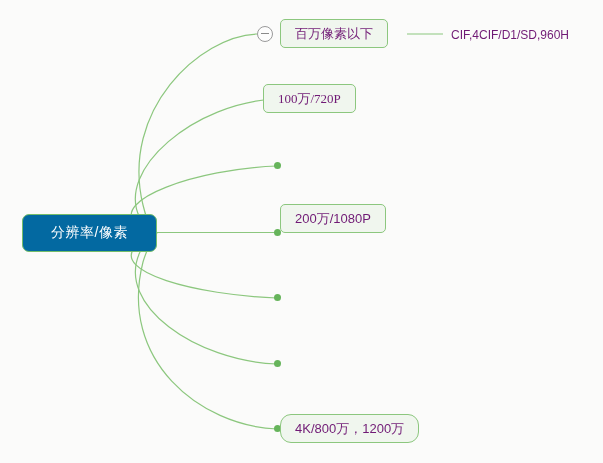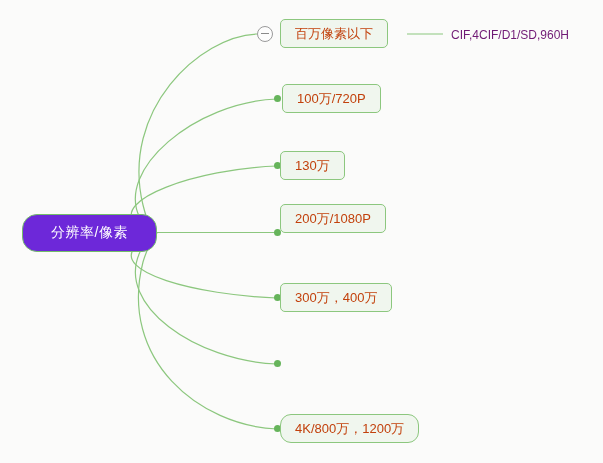--- a/index.html
+++ b/index.html
@@ -26,42 +26,42 @@
     width: 603px;
     height: 463px;
     pointer-events: none;
   }
   .root-node {
     position: absolute;
     left: 22px;
     top: 214px;
     width: 135px;
     height: 38px;
-    background: #6d28d9;
+    background: #0369a1;
     border: 1px solid #74bd6a;
-    border-radius: 15px;
+    border-radius: 7px;
     box-sizing: border-box;
     display: flex;
     align-items: center;
     justify-content: center;
     color: #ffffff;
     font-size: 14px;
     letter-spacing: 0.5px;
     white-space: nowrap;
   }
   .child-node {
     position: absolute;
     height: 29px;
     background: #f0f6ee;
     border: 1px solid #8cc77e;
     border-radius: 5px;
     box-sizing: border-box;
     display: flex;
     align-items: center;
-    color: #c2410c;
+    color: #701a75;
     font-size: 13px;
     padding: 0 14px;
     white-space: nowrap;
   }
   .leaf-text {
     position: absolute;
     color: #701a75;
     font-size: 12px;
     white-space: nowrap;
     line-height: 1;
@@ -117,38 +117,32 @@
 
   <div class="collapse-toggle" style="left:257px; top:26px;"></div>
 
   <div class="child-node" style="left:280px; top:19px;">
     <span>百万像素以下</span>
   </div>
 
   <div class="leaf-text" style="left:451px; top:29px;">CIF,4CIF/D1/SD,960H</div>
 
   <div class="node-dot" style="left:274px; top:95px;"></div>
-  <div class="child-node" style="left:282px; top:84px;">
+  <div class="child-node" style="left:263px; top:84px;font-family:Liberation Serif, serif;">
     <span>100万/720P</span>
   </div>
 
   <div class="node-dot" style="left:274px; top:162px;"></div>
-  <div class="child-node" style="left:280px; top:151px;">
-    <span>130万</span>
-  </div>
 
   <div class="node-dot" style="left:274px; top:229px;"></div>
   <div class="child-node" style="left:280px; top:204px;">
     <span>200万/1080P</span>
   </div>
 
   <div class="node-dot" style="left:274px; top:294px;"></div>
-  <div class="child-node" style="left:280px; top:283px;">
-    <span>300万，400万</span>
-  </div>
 
   <div class="node-dot" style="left:274px; top:360px;"></div>
 
   <div class="node-dot" style="left:274px; top:425px;"></div>
   <div class="child-node" style="left:280px; top:414px;border-radius:11px;">
     <span>4K/800万，1200万</span>
   </div>
 
 </div>
 

